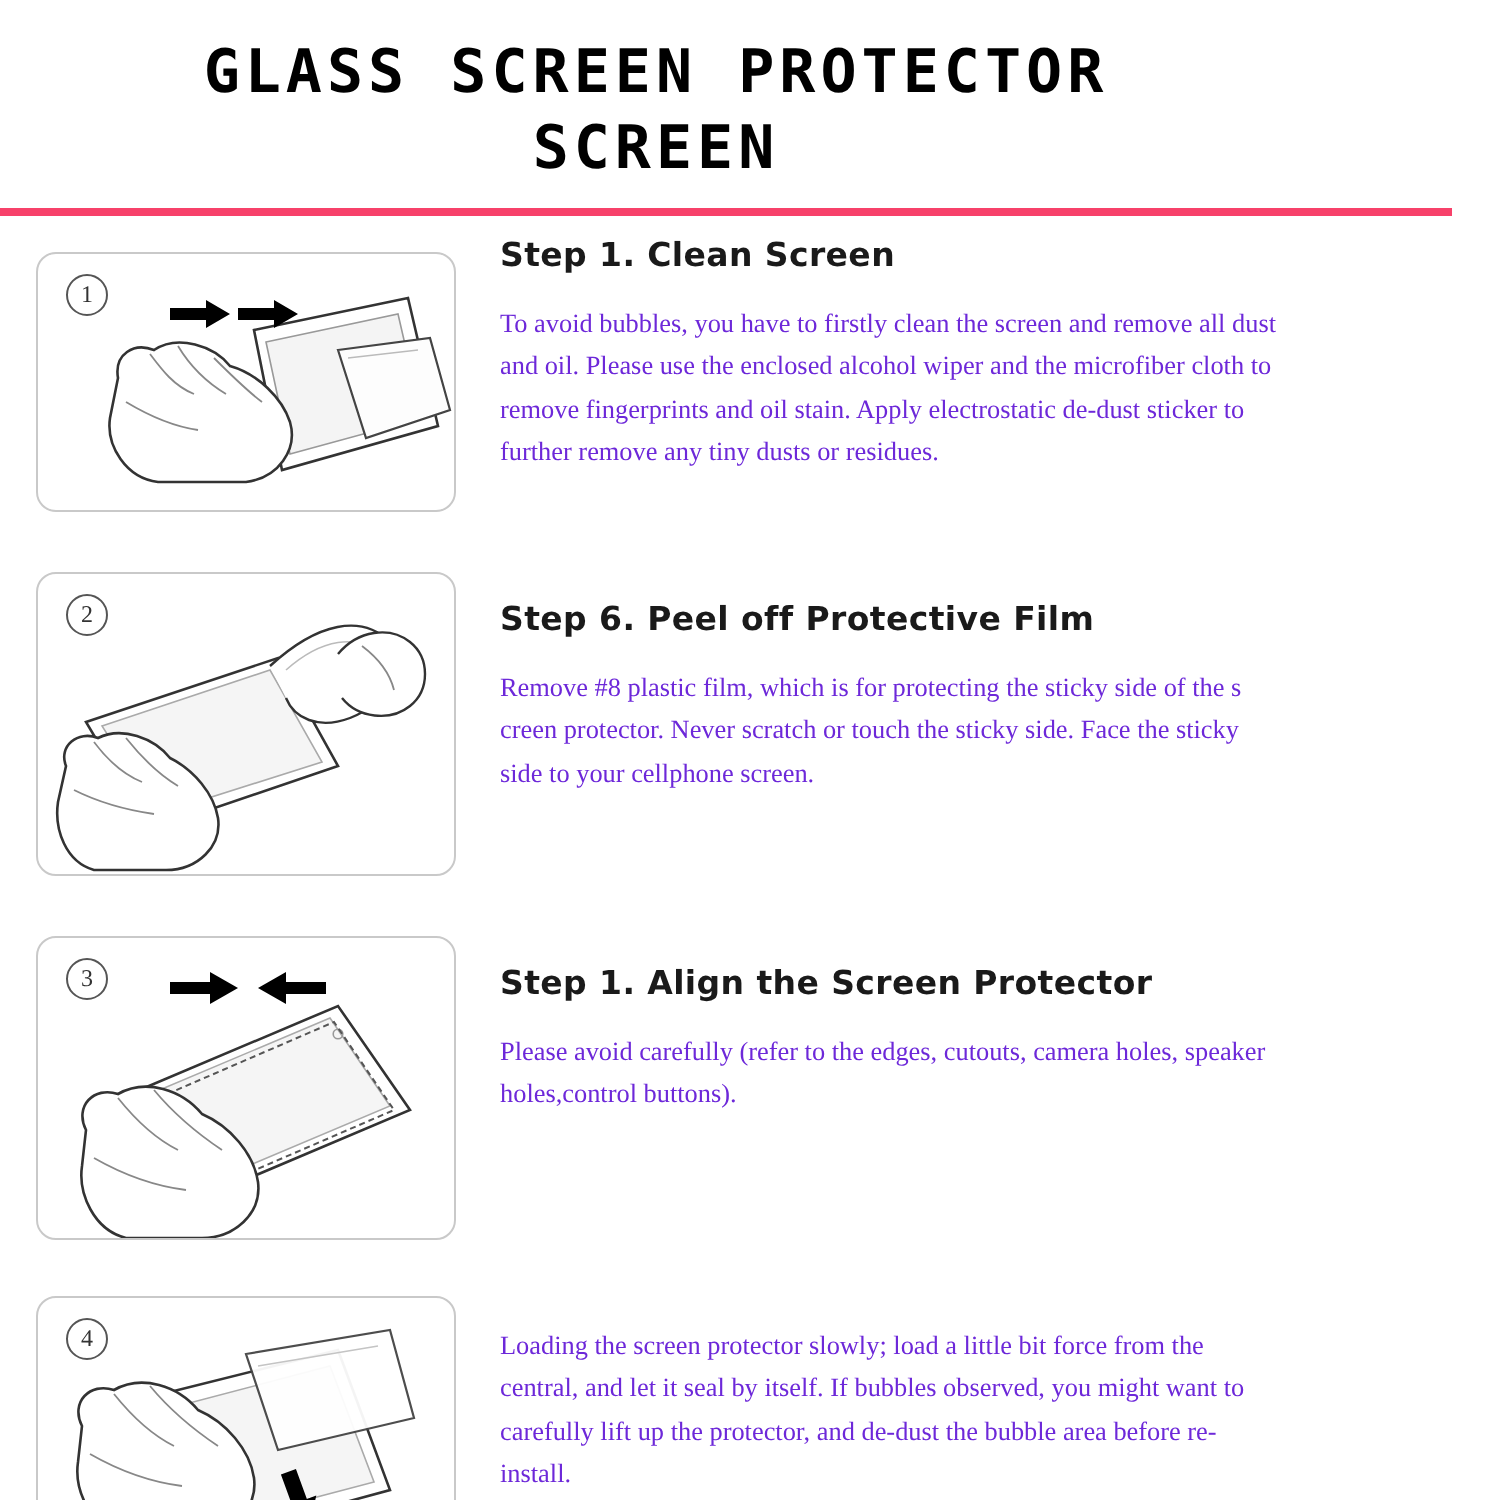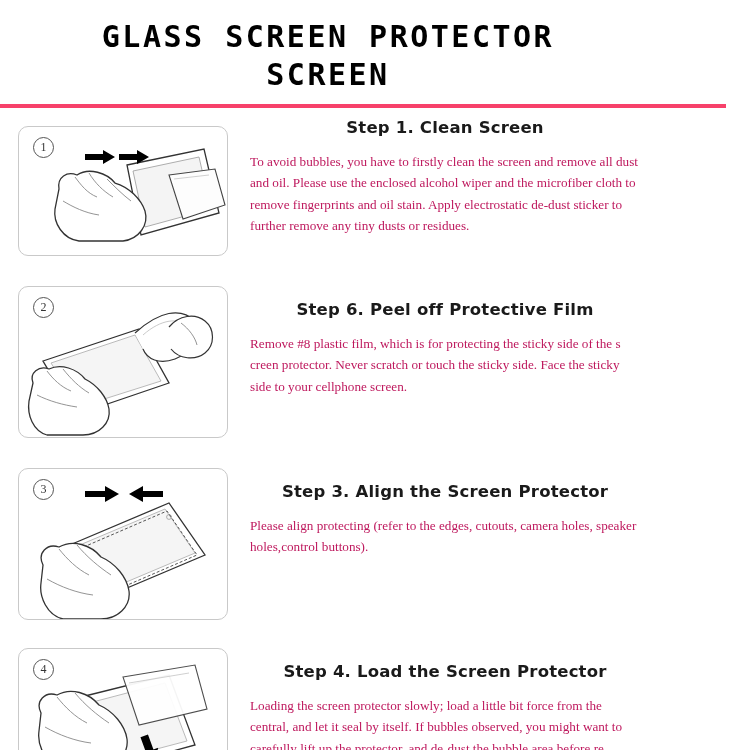--- a/index.html
+++ b/index.html
@@ -91,27 +91,26 @@
     padding-left: 22px;
     padding-top: 2px;
   }
   .step-head {
     font-family: "DejaVu Sans", sans-serif;
     font-weight: bold;
     font-size: 16.5px;
     color: #1a1a1a;
     margin: 0 0 14px 0;
     letter-spacing: 0.2px;
-    text-align: center;
   }
   .step-body {
     font-family: "Liberation Serif", serif;
     font-size: 13.2px;
     line-height: 1.62;
-    color: #be185d;
+    color: #6d28d9;
     margin: 0;
     max-width: 392px;
   }
 
   .step-1 { margin-top: 2px; }
   .step-2 { margin-top: 22px; }
   .step-3 { margin-top: 22px; }
   .step-4 { margin-top: 20px; }
 
   .step-1 .step-text { padding-top: 0px; }
@@ -202,22 +201,22 @@
           <path d="M24 96 C18 84 28 74 40 78 C54 70 72 76 82 88 C96 94 108 108 110 122 C112 138 98 150 82 150 L44 150 C28 146 20 128 22 114 Z" fill="#ffffff" stroke="#333" stroke-width="1.3"></path>
           <path d="M40 80 C48 90 58 100 70 106" fill="none" stroke="#888" stroke-width="0.9"></path>
           <path d="M58 76 C68 88 80 98 92 106" fill="none" stroke="#888" stroke-width="0.9"></path>
           <path d="M28 110 C42 118 58 124 74 126" fill="none" stroke="#888" stroke-width="0.9"></path>
 
           <path d="M66 22 L86 22 L86 17 L100 25 L86 33 L86 28 L66 28 Z" fill="#000"></path>
           <path d="M144 22 L124 22 L124 17 L110 25 L124 33 L124 28 L144 28 Z" fill="#000"></path>
         </svg>
       </div>
       <div class="step-text">
-        <h2 class="step-head">Step 3. Align the Screen Protector</h2>
-        <p class="step-body">Please align protecting (refer to the edges, cutouts, camera holes, speaker holes,control buttons).</p>
+        <h2 class="step-head">Step 1. Align the Screen Protector</h2>
+        <p class="step-body">Please avoid carefully (refer to the edges, cutouts, camera holes, speaker holes,control buttons).</p>
       </div>
     </div>
 
     <div class="step step-4">
       <div class="step-figure">
         <div class="step-num">4</div>
         <svg width="210" height="140" viewBox="0 0 210 140">
 
           <path d="M62 48 L150 26 L176 96 L88 120 Z" fill="#ffffff" stroke="#333" stroke-width="1.3"></path>
           <path d="M70 54 L146 34 L168 92 L92 112 Z" fill="#f5f5f5" stroke="#aaa" stroke-width="0.8"></path>
@@ -227,19 +226,18 @@
 
           <path d="M22 64 C16 52 26 42 38 46 C52 38 70 44 80 56 C94 62 106 76 108 90 C110 106 96 118 80 118 L42 118 C26 114 18 96 20 82 Z" fill="#ffffff" stroke="#333" stroke-width="1.3"></path>
           <path d="M38 48 C46 58 56 68 68 74" fill="none" stroke="#888" stroke-width="0.9"></path>
           <path d="M56 44 C66 56 78 66 90 74" fill="none" stroke="#888" stroke-width="0.9"></path>
           <path d="M26 78 C40 86 56 92 72 94" fill="none" stroke="#888" stroke-width="0.9"></path>
 
           <path d="M126 86 L126 102 L121 102 L130 116 L139 102 L134 102 L134 86 Z" fill="#000" transform="rotate(-20 130 100)"></path>
         </svg>
       </div>
       <div class="step-text">
-        <h2 class="step-head">Step 4. Load the Screen Protector</h2>
         <p class="step-body">Loading the screen protector slowly; load a little bit force from the central, and let it seal by itself. If bubbles observed, you might want to carefully lift up the protector, and de-dust the bubble area before re-install.</p>
       </div>
     </div>
 
   </div>
 </div>
 
 </body></html>

